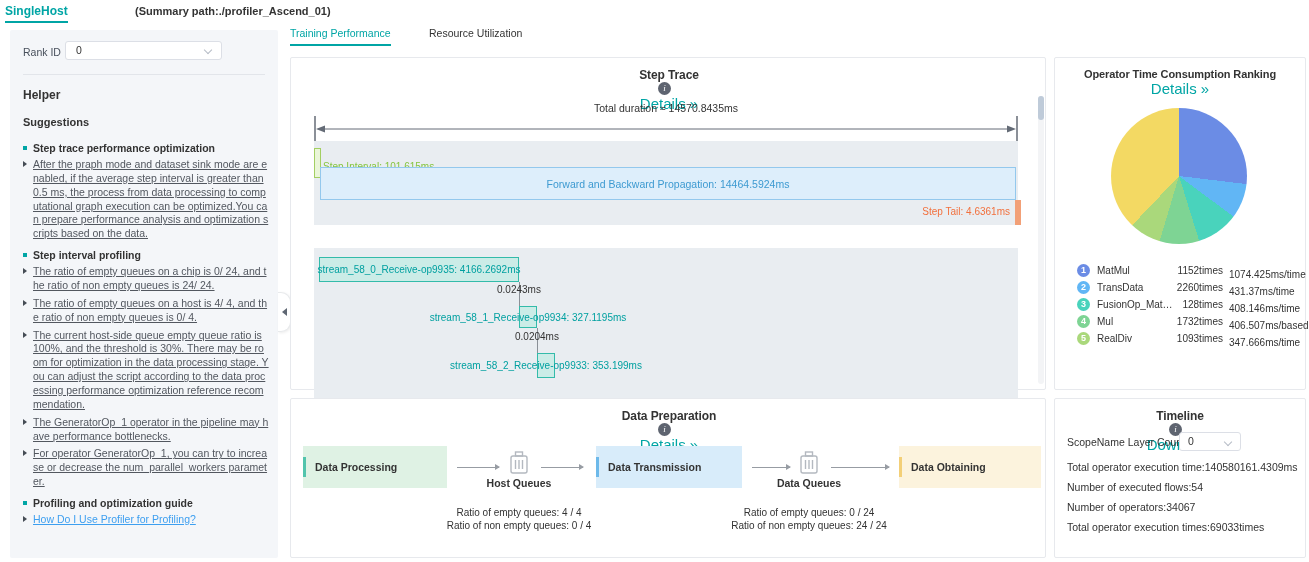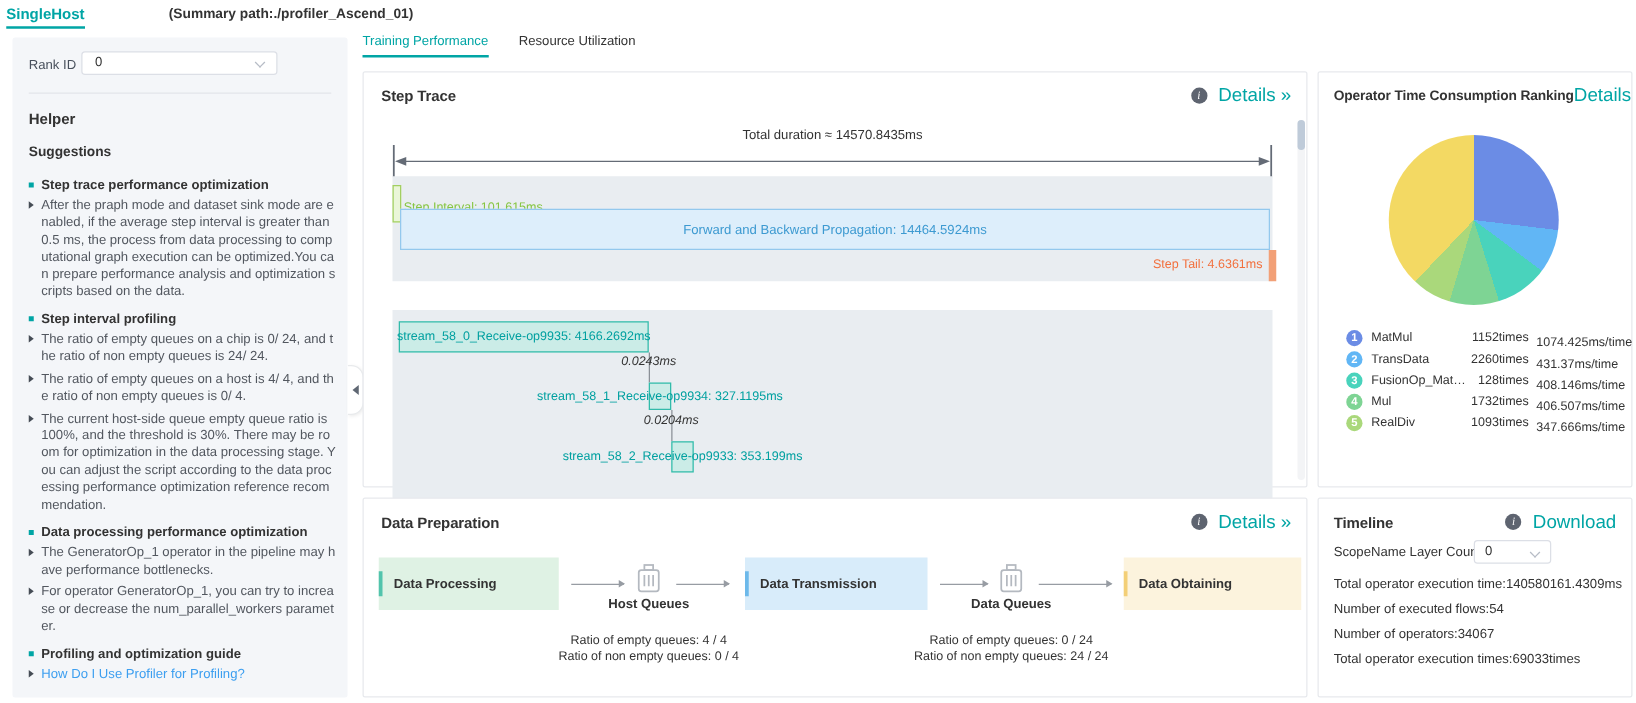--- a/index.html
+++ b/index.html
@@ -21,39 +21,39 @@
   .chev { position:absolute; width:6px; height:6px; border-right:1px solid #b6bcc6; border-bottom:1px solid #b6bcc6; transform:rotate(45deg); }
   .sb-divider { position:absolute; left:13px; top:44px; width:242px; height:1px; background:#e2e5ea; }
   .helper-title { position:absolute; left:13px; top:58px; font-size:12px; font-weight:bold; color:#333; }
   .sugg-title { position:absolute; left:13px; top:86px; font-size:11px; font-weight:bold; color:#333; }
   .sugg-list { position:absolute; left:13px; top:104px; width:246px; }
   .sg-title { display:flex; align-items:flex-start; gap:6px; margin-top:8px; margin-bottom:4px;
     font-size:10.5px; font-weight:bold; color:#333; }
   .sg-sq { flex:none; width:4px; height:4px; background:#00a5a5; margin-top:4px; }
   .sg-item { display:flex; align-items:flex-start; gap:6px; margin-bottom:4px; font-size:10.5px; color:#52575f; line-height:1.32; }
   .sg-tri { flex:none; width:0; height:0; border-left:4px solid #454c55; border-top:3px solid transparent; border-bottom:3px solid transparent; margin-top:3px; }
-  .sg-text { flex:1; word-break:break-all; }
+  .sg-text { flex:1; word-break:break-all;text-decoration:underline; }
   .sg-link { color:#3d9ff0; cursor:pointer; }
   .collapse-handle { position:absolute; left:278px; top:292px; width:13px; height:40px; background:#fff;
     border:1px solid #e8eaec; border-left:none; border-radius:0 10px 10px 0; box-shadow:1px 1px 3px rgba(0,0,0,.08);
     display:flex; align-items:center; justify-content:center; cursor:pointer; }
   .collapse-arrow { width:0; height:0; border-right:5px solid #5f6773; border-top:4px solid transparent; border-bottom:4px solid transparent; }
 
   
   .main-tab { position:absolute; top:27px; font-size:10.5px; cursor:pointer; white-space:nowrap; }
   .main-tab.active { left:290px; color:#00a5a5; border-bottom:2px solid #00a5a5; padding-bottom:5px; }
-  .main-tab.inactive { left:398px; color:#333;padding-left:17px; }
+  .main-tab.inactive { left:412px; color:#333;padding-left:17px; }
 
   
   .panel { position:absolute; background:#fff; border:1px solid #e7e9ed; border-radius:2px; }
   .panel-step  { left:290px; top:57px;  width:756px; height:333px; }
   .panel-rank  { left:1054px; top:57px; width:252px; height:333px; }
   .panel-prep  { left:290px; top:398px; width:756px; height:160px; }
   .panel-time  { left:1054px; top:398px; width:252px; height:160px; }
-  .panel-header { position:absolute; left:0; top:10px; width:100%; display:flex; align-items:center; padding:0 12px 0 14px; }
+  .panel-header { position:absolute; left:0; top:10px; width:100%; display:flex; align-items:center; padding:0 12px 0 14px;flex-direction:column; }
   .panel-title { font-size:12px; font-weight:bold; color:#333; white-space:nowrap; letter-spacing:-0.1px; }
   .ph-spacer { flex:1; }
   .info-icon { flex:none; width:13px; height:13px; border-radius:50%; background:#5e6470; color:#fff;
     font-family:"Liberation Serif",serif; font-style:italic; font-size:9px; line-height:13px; text-align:center; margin-right:9px; cursor:pointer; }
   .details-link { flex:none; font-size:15px; color:#00a5a5; cursor:pointer; white-space:nowrap; }
 
   
   .dur-label { position:absolute; left:23px; top:44px; width:704px; text-align:center; font-size:10.5px; color:#333; }
   .dur-arrow { position:absolute; left:23px; top:58px; }
   .st-band { position:absolute; left:23px; width:704px; background:#e9edf1; }
@@ -67,21 +67,21 @@
   .tail-rect { position:absolute; left:701px; top:59px; width:6px; height:25px; background:#f2a077; }
   .tail-label { position:absolute; right:8px; top:65px; font-size:10px; color:#f2703d; white-space:nowrap; }
   .stream-rect { position:absolute; background:#cbece7; border:1px solid #33bbaa; display:flex; align-items:center; justify-content:center; }
   .stream-rect span { font-size:10px; color:#00a0a0; white-space:nowrap; }
   .sr0 { left:5px; top:9px; width:200px; height:25px; }
   .sr1 { left:205px; top:58px; width:18px; height:22px; }
   .sr2 { left:223px; top:105px; width:18px; height:25px; }
   .conn { position:absolute; width:1px; background:#8a9097; }
   .conn1 { left:205px; top:34px; height:24px; }
   .conn2 { left:223px; top:80px; height:25px; }
-  .gap-label { position:absolute; width:120px; text-align:center; font-size:10px; color:#333;font-style:italic; }
+  .gap-label { position:absolute; width:120px; text-align:center; font-size:10px; color:#333; }
   .gl1 { left:145px; top:36px; }
   .gl2 { left:163px; top:83px; }
   .scroll-track { position:absolute; left:747px; top:38px; width:6px; height:288px; background:#f3f4f6; border-radius:3px; }
   .scroll-thumb { position:absolute; left:747px; top:38px; width:6px; height:24px; background:#bfcbd9; border-radius:3px; cursor:pointer; }
 
   
   .pie { position:absolute; left:56px; top:50px; width:136px; height:136px; border-radius:50%; }
   .legend { position:absolute; left:0; top:204px; width:252px; }
   .lg-row { position:relative; display:flex; align-items:center; height:17px; padding-left:22px; }
   .lg-badge { flex:none; width:13px; height:13px; border-radius:50%; color:#fff; font-size:9px; font-weight:bold;
@@ -151,24 +151,20 @@
         <span class="sg-text">The ratio of empty queues on a chip is 0/ 24, and the ratio of non empty queues is 24/ 24.</span>
       </div>
       <div class="sg-item">
         <span class="sg-tri"></span>
         <span class="sg-text">The ratio of empty queues on a host is 4/ 4, and the ratio of non empty queues is 0/ 4.</span>
       </div>
       <div class="sg-item">
         <span class="sg-tri"></span>
         <span class="sg-text">The current host-side queue empty queue ratio is 100%, and the threshold is 30%. There may be room for optimization in the data processing stage. You can adjust the script according to the data processing performance optimization reference recommendation.</span>
       </div>
-      <div class="sg-title">
-        <span class="sg-sq"></span>
-        <span>Data processing performance optimization</span>
-      </div>
       <div class="sg-item">
         <span class="sg-tri"></span>
         <span class="sg-text">The GeneratorOp_1 operator in the pipeline may have performance bottlenecks.</span>
       </div>
       <div class="sg-item">
         <span class="sg-tri"></span>
         <span class="sg-text">For operator GeneratorOp_1, you can try to increase or decrease the num_parallel_workers parameter.</span>
       </div>
       <div class="sg-title">
         <span class="sg-sq"></span>
@@ -257,21 +253,21 @@
       <div class="lg-row">
         <span class="lg-badge" style="background: rgb(73, 211, 188);">3</span>
         <span class="lg-name">FusionOp_MatMul...</span>
         <span class="lg-count">128times</span>
         <span class="lg-avg"><span class="lg-bar" style="width: 38%;"></span><span>408.146ms/time</span></span>
       </div>
       <div class="lg-row">
         <span class="lg-badge" style="background: rgb(126, 212, 148);">4</span>
         <span class="lg-name">Mul</span>
         <span class="lg-count">1732times</span>
-        <span class="lg-avg"><span class="lg-bar" style="width: 38%;"></span><span>406.507ms/time</span></span>
+        <span class="lg-avg"><span class="lg-bar" style="width: 38%;"></span><span>406.507ms/based</span></span>
       </div>
       <div class="lg-row">
         <span class="lg-badge" style="background: rgb(170, 216, 123);">5</span>
         <span class="lg-name">RealDiv</span>
         <span class="lg-count">1093times</span>
         <span class="lg-avg"><span class="lg-bar" style="width: 32%;"></span><span>347.666ms/time</span></span>
       </div>
     </div>
 </div>
 

